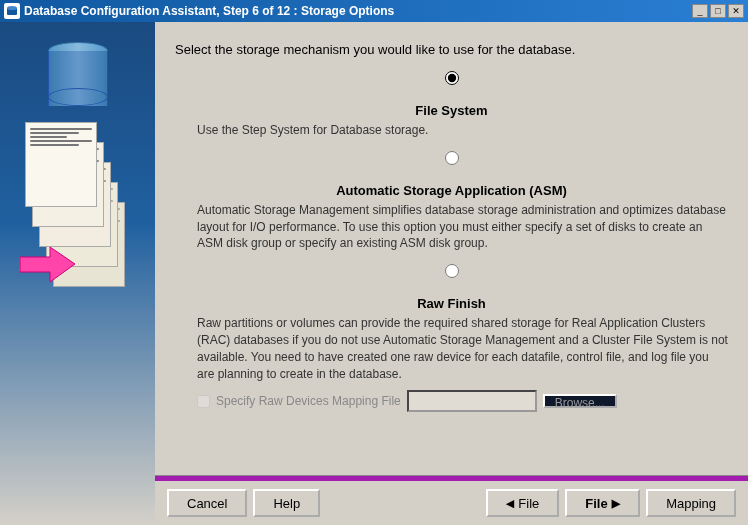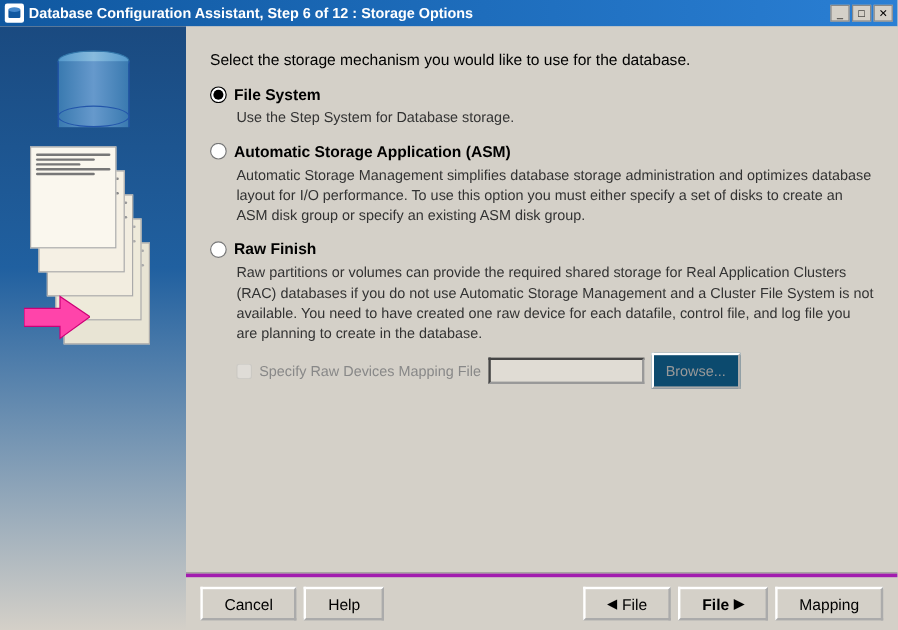--- a/index.html
+++ b/index.html
@@ -145,25 +145,26 @@
       margin-bottom: 14px;
     }
 
     .option-group {
       margin-bottom: 12px;
     }
 
     .option-label {
       display: flex;
       align-items: center;
-      gap: 6px;
+      gap: 18px;
       font-size: 13px;
       font-weight: bold;
       color: #000;
       margin-bottom: 4px;
+      flex-direction: column;
     }
 
     .option-description {
       margin-left: 22px;
       font-size: 12px;
       color: #333;
       line-height: 1.4;
     }
 
     input[type="radio"] {
@@ -196,40 +197,40 @@
       width: 130px;
       height: 22px;
       border: 2px inset #999;
       background: #e8e8e8;
       font-size: 12px;
       padding: 0 3px;
       color: #888;
     }
 
     .browse-btn {
-      height: 30px;
+      height: 14px;
       padding: 0 10px;
-      background: #0c4a6e;
+      background: #0f172a;
       border: 2px outset #fff;
       font-size: 12px;
       cursor: pointer;
       color: #555;
     }
     .browse-btn:disabled {
       color: #999;
       cursor: default;
     }
 
     
     .button-bar {
       display: flex;
       align-items: center;
       justify-content: space-between;
       padding: 8px 12px 8px 12px;
-      border-top: 3px solid #a21caf;
+      border-top: 5px solid #a21caf;
       background: #d4d0c8;
     }
 
     .btn-left {
       display: flex;
       gap: 6px;
     }
 
     .btn-right {
       display: flex;

